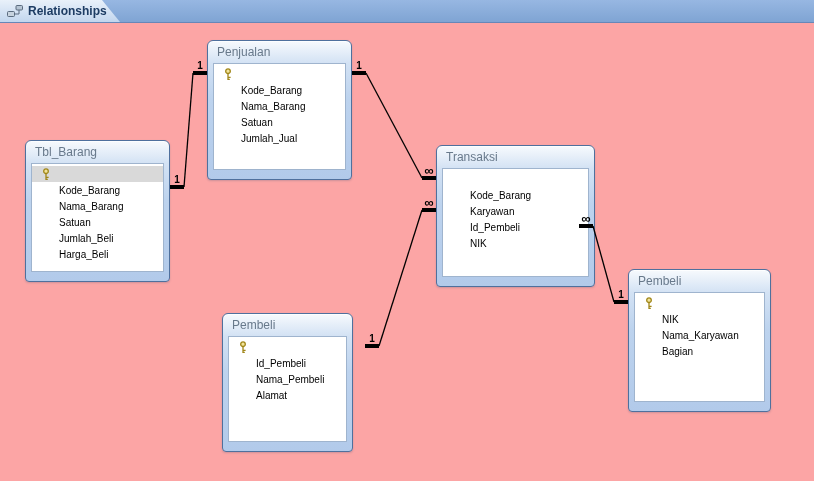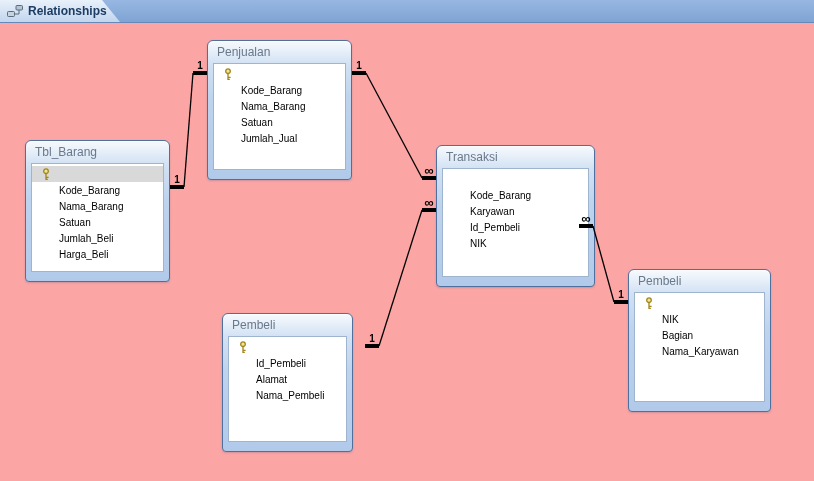--- a/index.html
+++ b/index.html
@@ -151,49 +151,49 @@
             <span class="kicon">
               <svg width="10" height="13" viewBox="0 0 10 13">
                 <circle cx="5" cy="3.2" r="2.3" fill="#F2E49A" stroke="#A08618" stroke-width="1.3"></circle>
                 <path d="M5 5.6 V12 M5 9.3 H7.6 M5 11.3 H6.8" fill="none" stroke="#A08618" stroke-width="1.3"></path>
               </svg>
             </span>
             <span class="fname">Id_Pembeli</span>
           </div>
           <div class="frow">
             <span class="kicon"></span>
+            <span class="fname">Nama_Pembeli</span>
+          </div>
+          <div class="frow">
+            <span class="kicon"></span>
             <span class="fname">Alamat</span>
           </div>
-          <div class="frow">
-            <span class="kicon"></span>
-            <span class="fname">Nama_Pembeli</span>
-          </div>
         </div>
       </div>
       <div class="tbl" style="left: 628px; top: 269px; width: 143px; height: 143px;">
         <div class="tbl-h">
           <span class="tbl-title">Pembeli</span>
         </div>
         <div class="tbl-list">
           <div class="frow">
             <span class="kicon">
               <svg width="10" height="13" viewBox="0 0 10 13">
                 <circle cx="5" cy="3.2" r="2.3" fill="#F2E49A" stroke="#A08618" stroke-width="1.3"></circle>
                 <path d="M5 5.6 V12 M5 9.3 H7.6 M5 11.3 H6.8" fill="none" stroke="#A08618" stroke-width="1.3"></path>
               </svg>
             </span>
             <span class="fname">NIK</span>
           </div>
           <div class="frow">
             <span class="kicon"></span>
+            <span class="fname">Nama_Karyawan</span>
+          </div>
+          <div class="frow">
+            <span class="kicon"></span>
             <span class="fname">Bagian</span>
-          </div>
-          <div class="frow">
-            <span class="kicon"></span>
-            <span class="fname">Nama_Karyawan</span>
           </div>
         </div>
       </div>
     </div>
 
   <svg class="rels" viewBox="0 0 814 481" id="relsvg" xmlns="http://www.w3.org/2000/svg">
       <g>
         <line x1="184" y1="187" x2="193" y2="73" stroke="#000000" stroke-width="1.3"></line>
         <line x1="170" y1="187" x2="184" y2="187" stroke="#000000" stroke-width="4"></line>
         <line x1="207" y1="73" x2="193" y2="73" stroke="#000000" stroke-width="4"></line>

